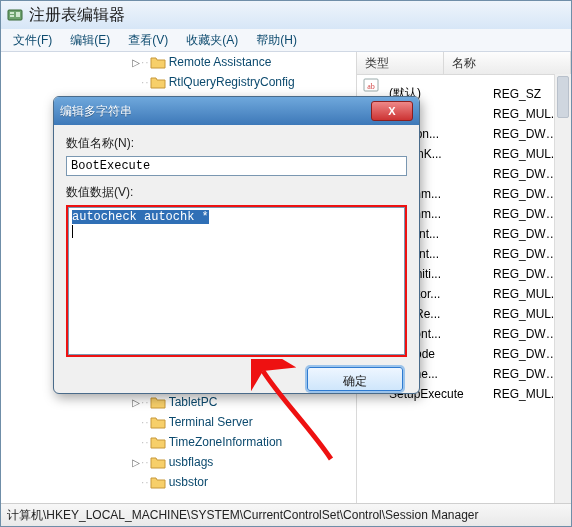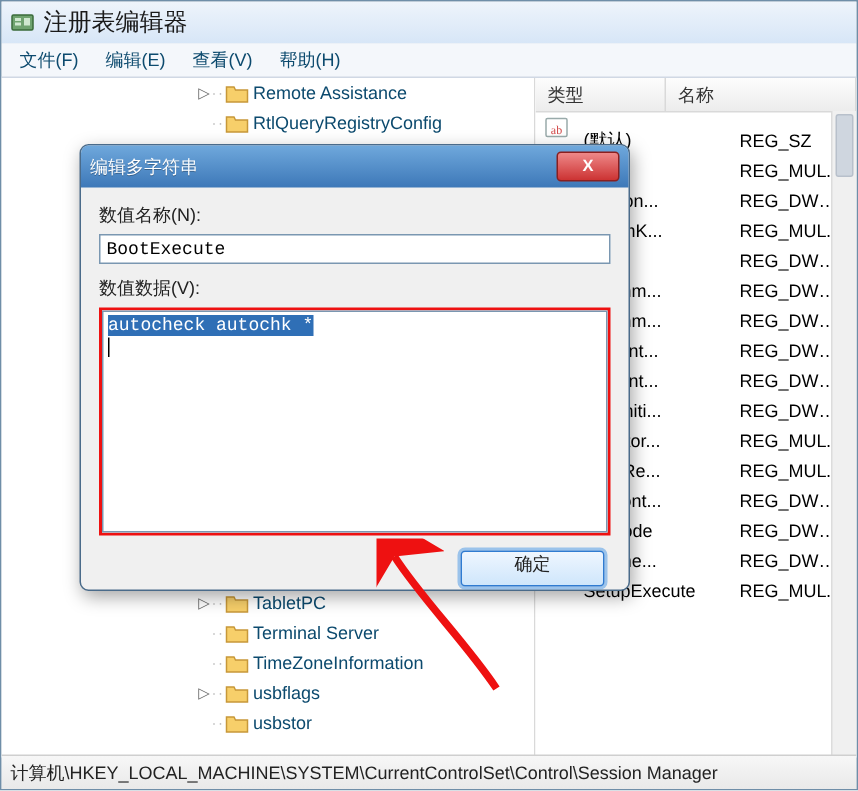--- a/index.html
+++ b/index.html
@@ -42,21 +42,21 @@
   .dialog-title .ttl { text-shadow: 0 1px 0 rgba(0,0,0,0.3); font-family: Liberation Serif, serif; }
   .dialog-close { width: 40px; height: 18px; background: linear-gradient(#e88, #c33); border: 1px solid #8a1f1f; border-radius: 3px; display: flex; align-items: center; justify-content: center; color: #fff; font-weight: bold; font-size: 11px; }
   .dialog-body { padding: 10px 12px 8px; }
   .dlg-label { color: #222; margin-bottom: 4px; }
   .dlg-input { width: 100%; height: 20px; border: 1px solid #7a97b1; background: #fff; box-sizing: border-box; padding: 2px 4px; font-family: Consolas, "Courier New", monospace; font-size: 12px; margin-bottom: 8px; }
   .dlg-textwrap { border: 2px solid #e11; padding: 0; margin-bottom: 10px; }
   .dlg-textarea { width: 100%; height: 148px; border: 1px solid #7a97b1; background: #fff; box-sizing: border-box; padding: 2px 3px; font-family: Consolas, "Courier New", monospace; font-size: 12px; resize: none; overflow: auto; display: block; }
   .dlg-textarea .sel { background: #2f6fb6; color: #fff; }
   .dlg-textarea .caret { display: inline-block; width: 1px; height: 13px; background: #000; vertical-align: text-bottom; }
   .dlg-buttons { display: flex; justify-content: flex-end; gap: 10px; padding-right: 4px; }
-  .btn { min-width: 74px; height: 22px; border: 1px solid #7a97b1; border-radius: 3px; background: linear-gradient(#fefefe, #e6eef7); color: #222; display: flex; align-items: flex-start; justify-content: center; padding: 0 10px; }
+  .btn { min-width: 74px; height: 22px; border: 1px solid #7a97b1; border-radius: 3px; background: linear-gradient(#fefefe, #e6eef7); color: #222; display: flex; align-items: flex-end; justify-content: center; padding: 0 10px; }
   .btn.primary { border-color: #2f7bd1; box-shadow: 0 0 0 2px rgba(70,150,230,0.5); background: linear-gradient(#eef6ff, #cfe6fb); }
 
   
   .arrow { position: absolute; pointer-events: none; }
 
   
   .fake-scroll { position: absolute; right: 0; top: 22px; bottom: 0; width: 16px; background: #f0f0f0; border-left: 1px solid #dcdcdc; }
   .fake-scroll .thumb { position: absolute; left: 2px; right: 2px; top: 2px; height: 40px; background: #cfd6df; border: 1px solid #b8c0cb; border-radius: 2px; }
 
   .ic-str { fill: #d24a4a; }
@@ -76,20 +76,21 @@
           <rect x="9" y="5" width="4" height="5" fill="#cfe8cf"></rect>
         </svg>
     </span>
     <span class="title-text">注册表编辑器</span>
   </div>
 
   <div class="menubar">
     <div class="menu-item">文件(F)</div>
     <div class="menu-item">编辑(E)</div>
     <div class="menu-item">查看(V)</div>
+    <div class="menu-item">收藏夹(A)</div>
     <div class="menu-item">帮助(H)</div>
   </div>
 
   <div class="content">
 
     <div class="tree-panel">
       <div class="tree-rows" id="tree-top" style="top:0;">
           <div class="tree-row" style="padding-left: 130px;">
             <span class="twisty">▷</span>
             <span style="color:#bbb;font-size:10px;letter-spacing:1px;">··</span>

